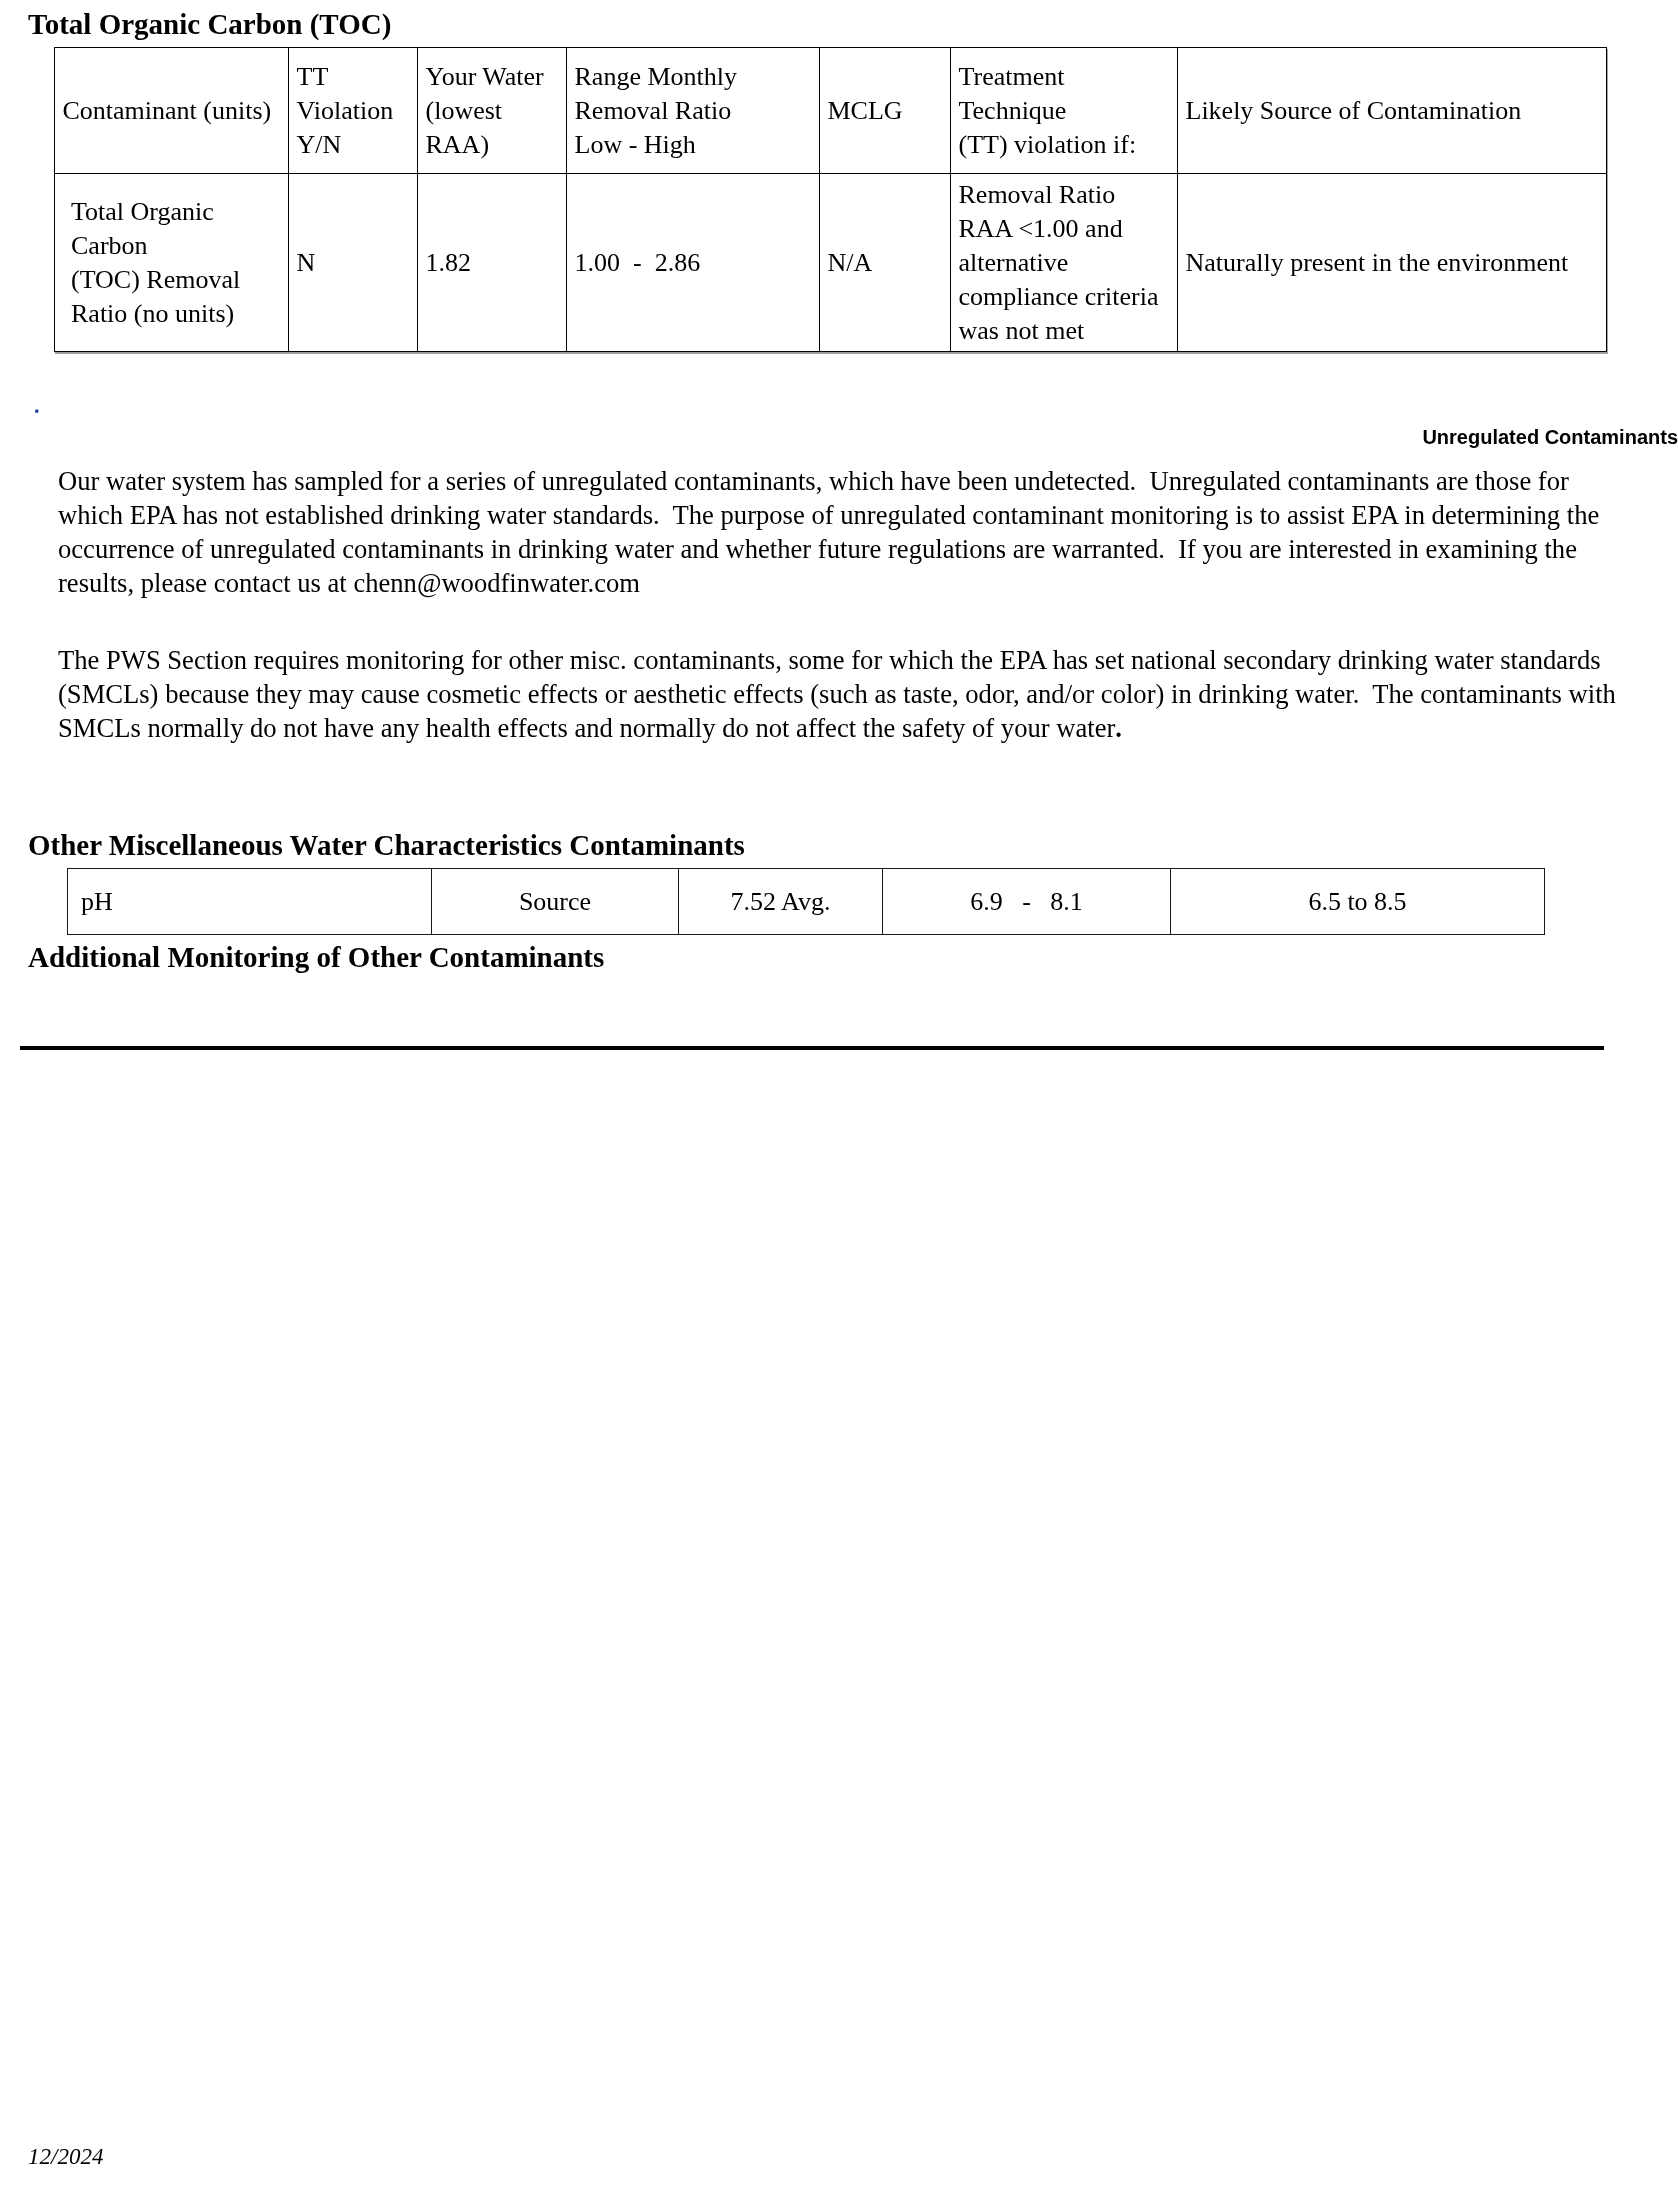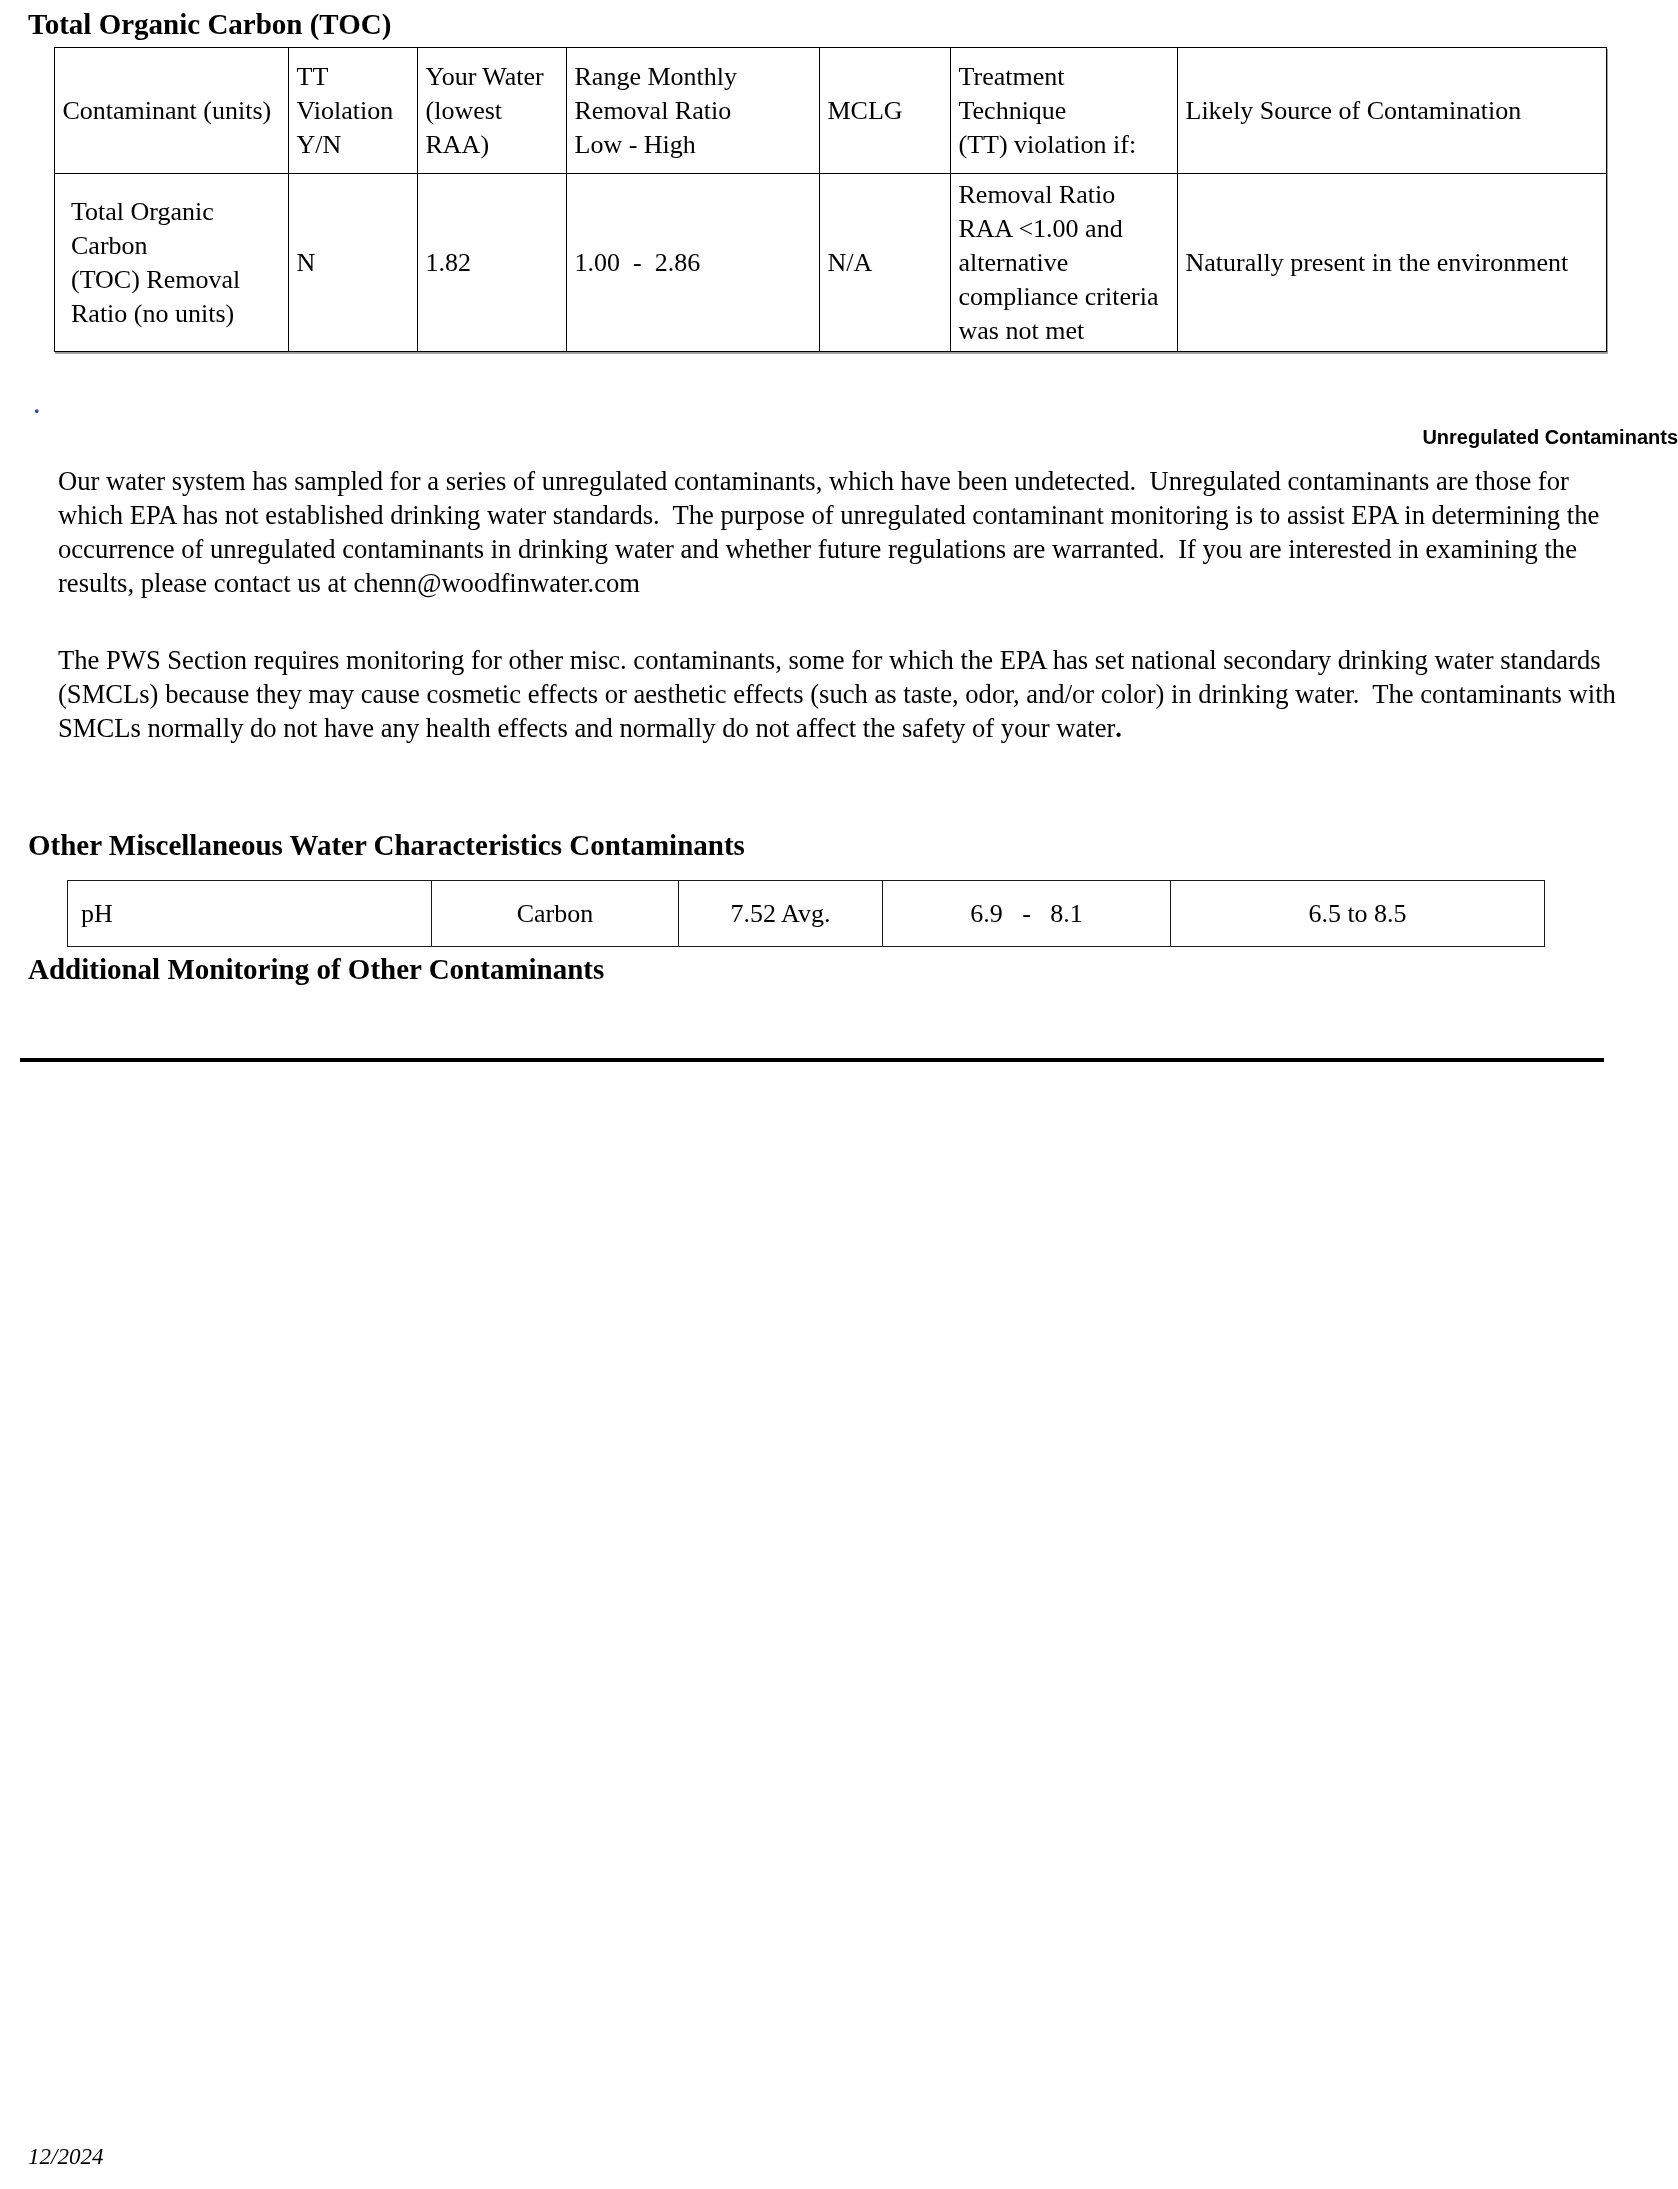--- a/index.html
+++ b/index.html
@@ -49,21 +49,21 @@
   }
 
   p.body-par {
     font-size: 26.6px; line-height: 34px;
     margin: 0 54px 0 58px; width: 1577px;
     white-space: pre-wrap;
   }
   p.par2 { margin-top: 43px; }
   p.body-par b.bold-period { font-weight: bold; }
 
-  .h-misc { margin-top: 84px; margin-bottom: 19px; }
+  .h-misc { margin-top: 84px; margin-bottom: 7px; }
   .h-additional { margin-top: 5.6px; margin-bottom: 11px; }
 
   
   table.ph-table {
     border-collapse: collapse; table-layout: fixed;
     margin: 0 0 0 67px; width: 1477px;
   }
   table.ph-table td {
     border: 1.9px solid #1a1a1a;
     height: 66px;
@@ -152,21 +152,21 @@
     <colgroup>
       <col style="width:364px">
         <col style="width:247px">
         <col style="width:204px">
       <col style="width:288px">
         <col style="width:374px">
     </colgroup>
     <tbody>
         <tr>
       <td class="cell-left">pH</td>
-      <td>Carbon</td>
+      <td>Source</td>
       <td>7.52 Avg.</td>
       <td>6.9   -   8.1</td>
       <td>6.5 to 8.5</td>
     </tr>
   </tbody>
     </table>
 
   <div class="h-title h-additional">Additional Monitoring of Other Contaminants</div>
 
   <div class="double-rule"></div>

